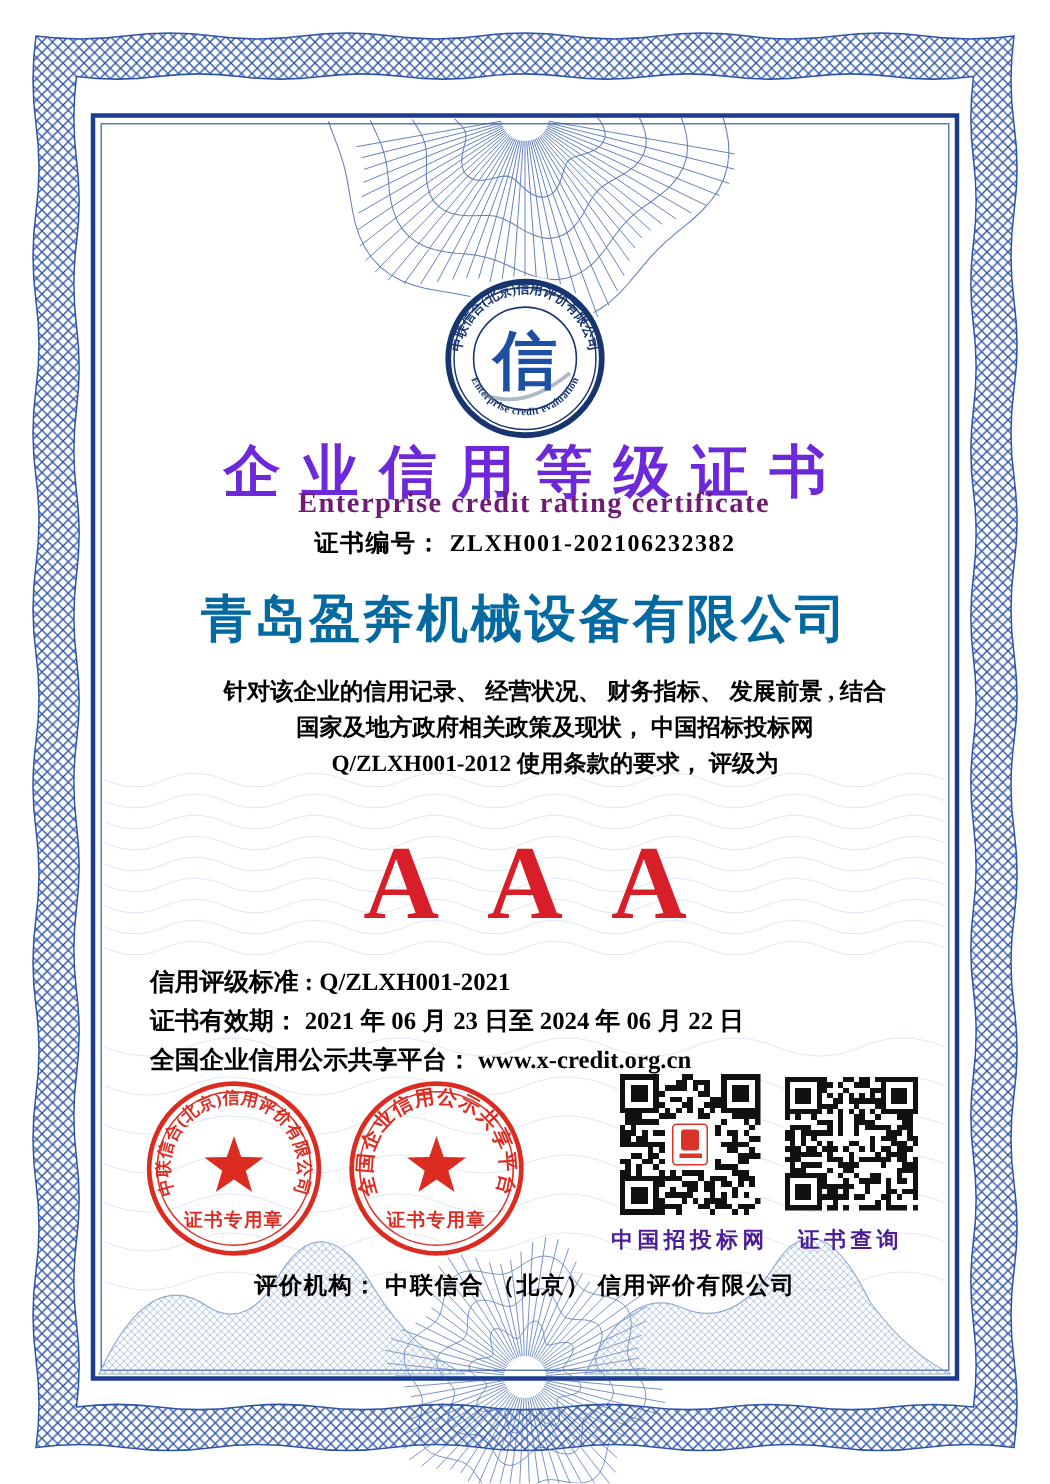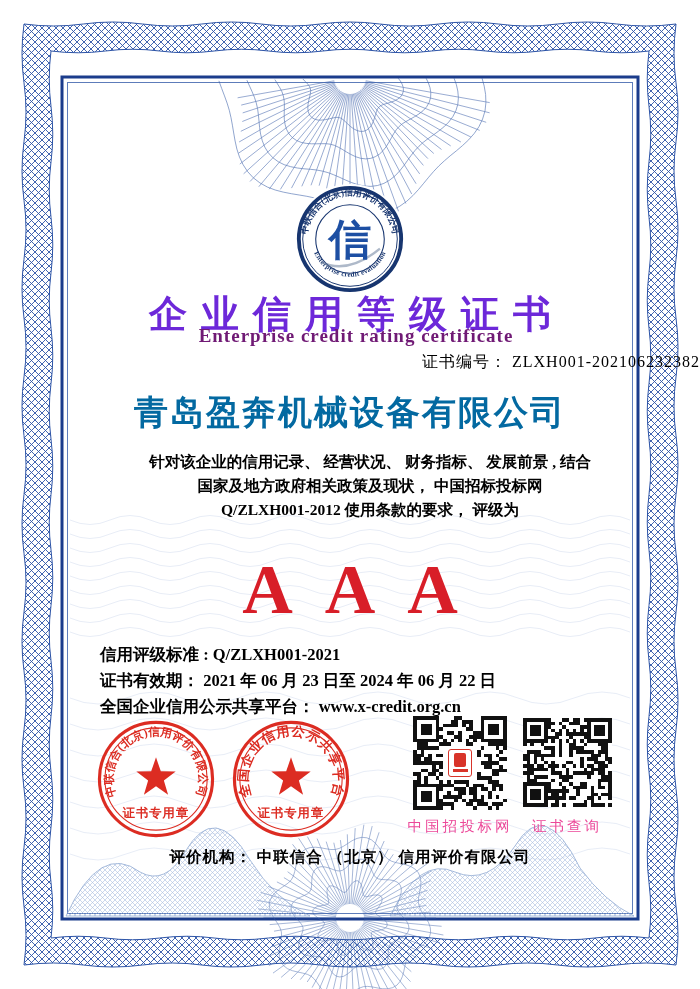--- a/index.html
+++ b/index.html
@@ -5,37 +5,37 @@
   html,body{margin:0;padding:0;background:#ffffff;}
   .page{position:relative;width:700px;height:989px;margin:0 auto;background:#fff;overflow:hidden;
         font-family:"Liberation Serif","DejaVu Serif",serif;}
   #decor{position:absolute;left:0;top:0;width:700px;height:989px;}
   .content{position:absolute;left:0;top:0;width:700px;height:989px;}
   .abs{position:absolute;}
   .ctr{left:0;right:0;text-align:center;}
   .logo-svg{position:absolute;left:294px;top:183px;width:112px;height:112px;}
   .title{top:289px;font-size:38px;font-weight:bold;color:#6d28d9;letter-spacing:14px;text-indent:14px;}
   .title-en{top:325px;font-size:19px;font-weight:bold;color:#701a75;letter-spacing:1px;padding-left:12px;}
-  .cert-no{top:352px;font-size:16px;font-weight:normal;color:#000;letter-spacing:1px;text-align:right;}
+  .cert-no{top:352px;font-size:16px;font-weight:bold;color:#000;letter-spacing:1px;}
   .company{top:390px;font-size:34px;font-weight:bold;color:#0369a1;letter-spacing:2px;}
   .body-par{top:450px;font-size:15.5px;font-weight:bold;color:#000;line-height:24px;margin-left:40px;}
   .rating{top:524px;font-size:70px;font-weight:bold;color:#d81e28;letter-spacing:32px;text-indent:32px;margin-top:26px;}
   .details{left:100px;top:642px;font-size:16.5px;font-weight:bold;color:#000;line-height:26px;}
   .details .row{white-space:nowrap;}
   .seal-svg{position:absolute;width:120px;height:120px;}
   .seal-1{left:96px;top:719px;}
   .seal-2{left:231px;top:719px;}
   .qr{position:absolute;background:#fff;}
   .qr-1{left:413px;top:716px;width:94px;height:94px;}
   .qr-2{left:523px;top:718px;width:89px;height:89px;}
   .qr-logo{position:absolute;left:50%;top:50%;width:24px;height:28px;transform:translate(-50%,-50%);
            background:#fff;border:1.5px solid #d8342a;border-radius:3px;box-sizing:border-box;}
   .qr-logo-mark{width:12px;height:14px;margin:3px auto 2px auto;background:#d8342a;border-radius:2px;}
   .qr-logo-bar{width:15px;height:3px;margin:0 auto;background:#d8342a;}
-  .qr-label{position:absolute;text-align:center;font-size:14.5px;font-weight:normal;color:#ec4899;letter-spacing:3px;}
+  .qr-label{position:absolute;text-align:center;font-size:14.5px;font-weight:bold;color:#4c1d95;letter-spacing:3px;}
   .qr-label-1{left:398px;width:124px;top:817px;}
   .qr-label-2{left:509px;width:116px;top:817px;}
   .evaluator{top:847px;font-size:15.5px;font-weight:bold;color:#000;letter-spacing:1px;}
 </style>
 </head>
 <body>
 
 <div class="page">
 
   <svg id="decor" xmlns="http://www.w3.org/2000/svg" width="700" height="989" viewBox="0 0 700 989">

